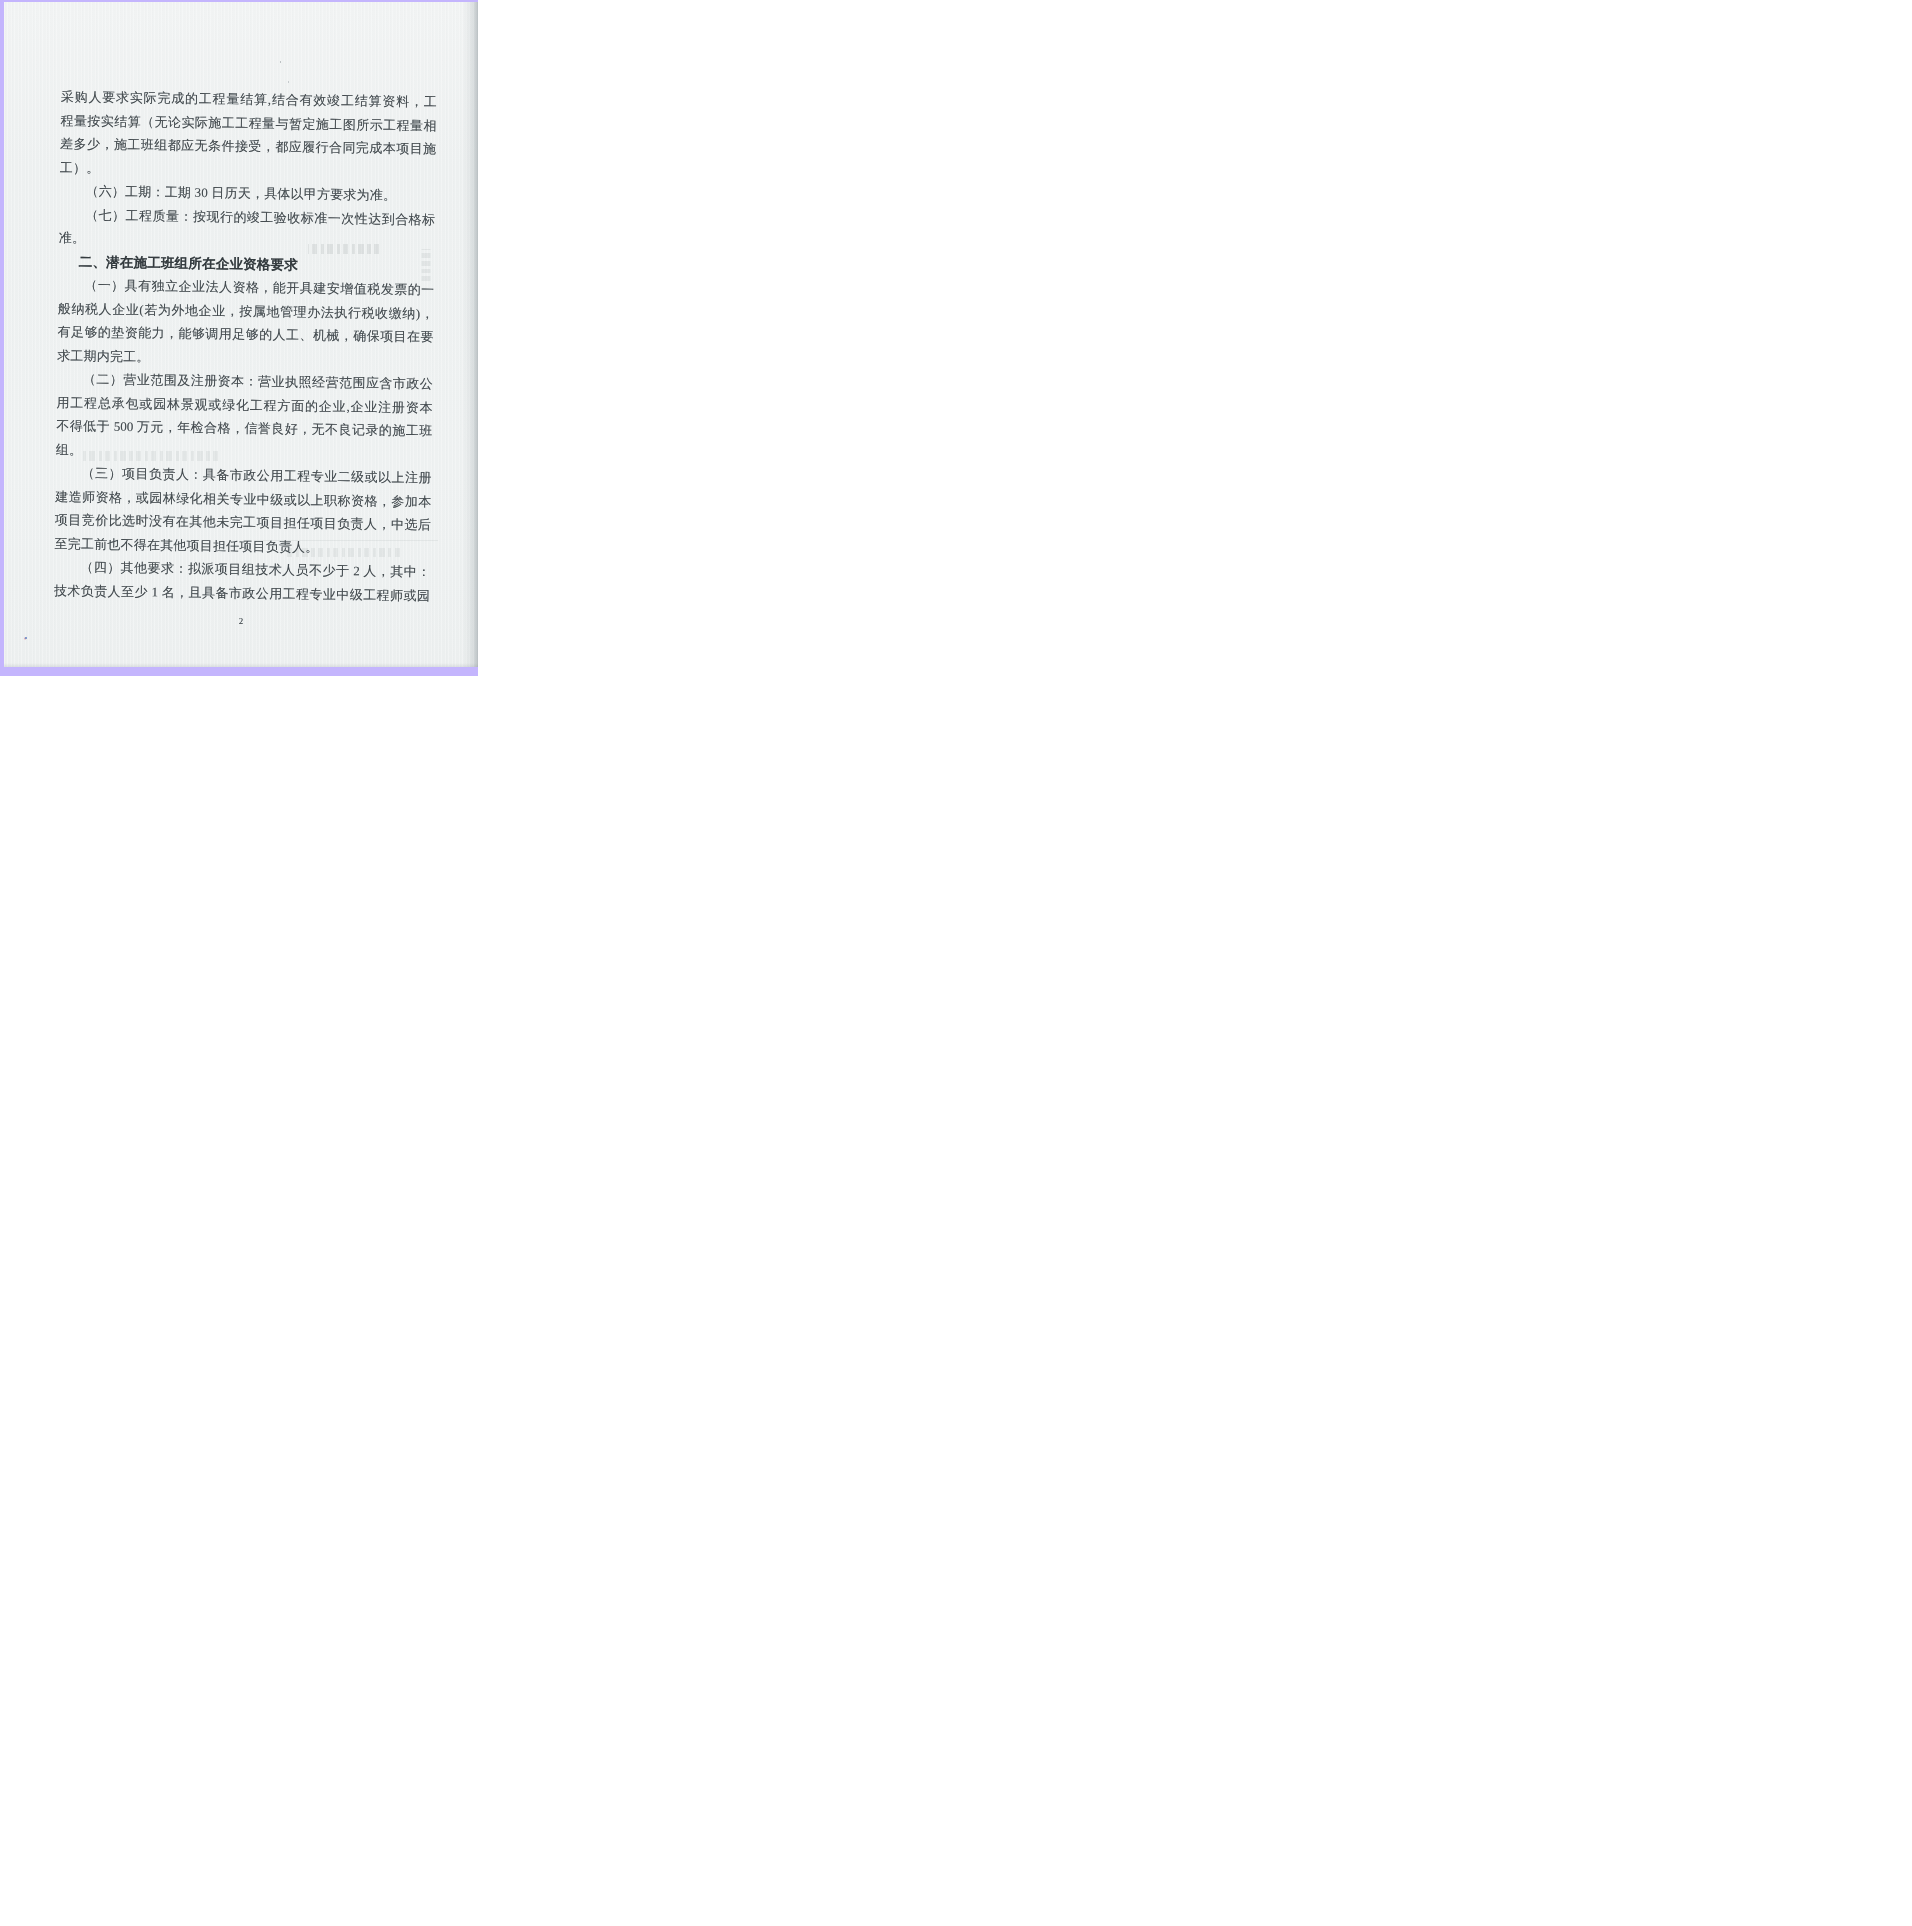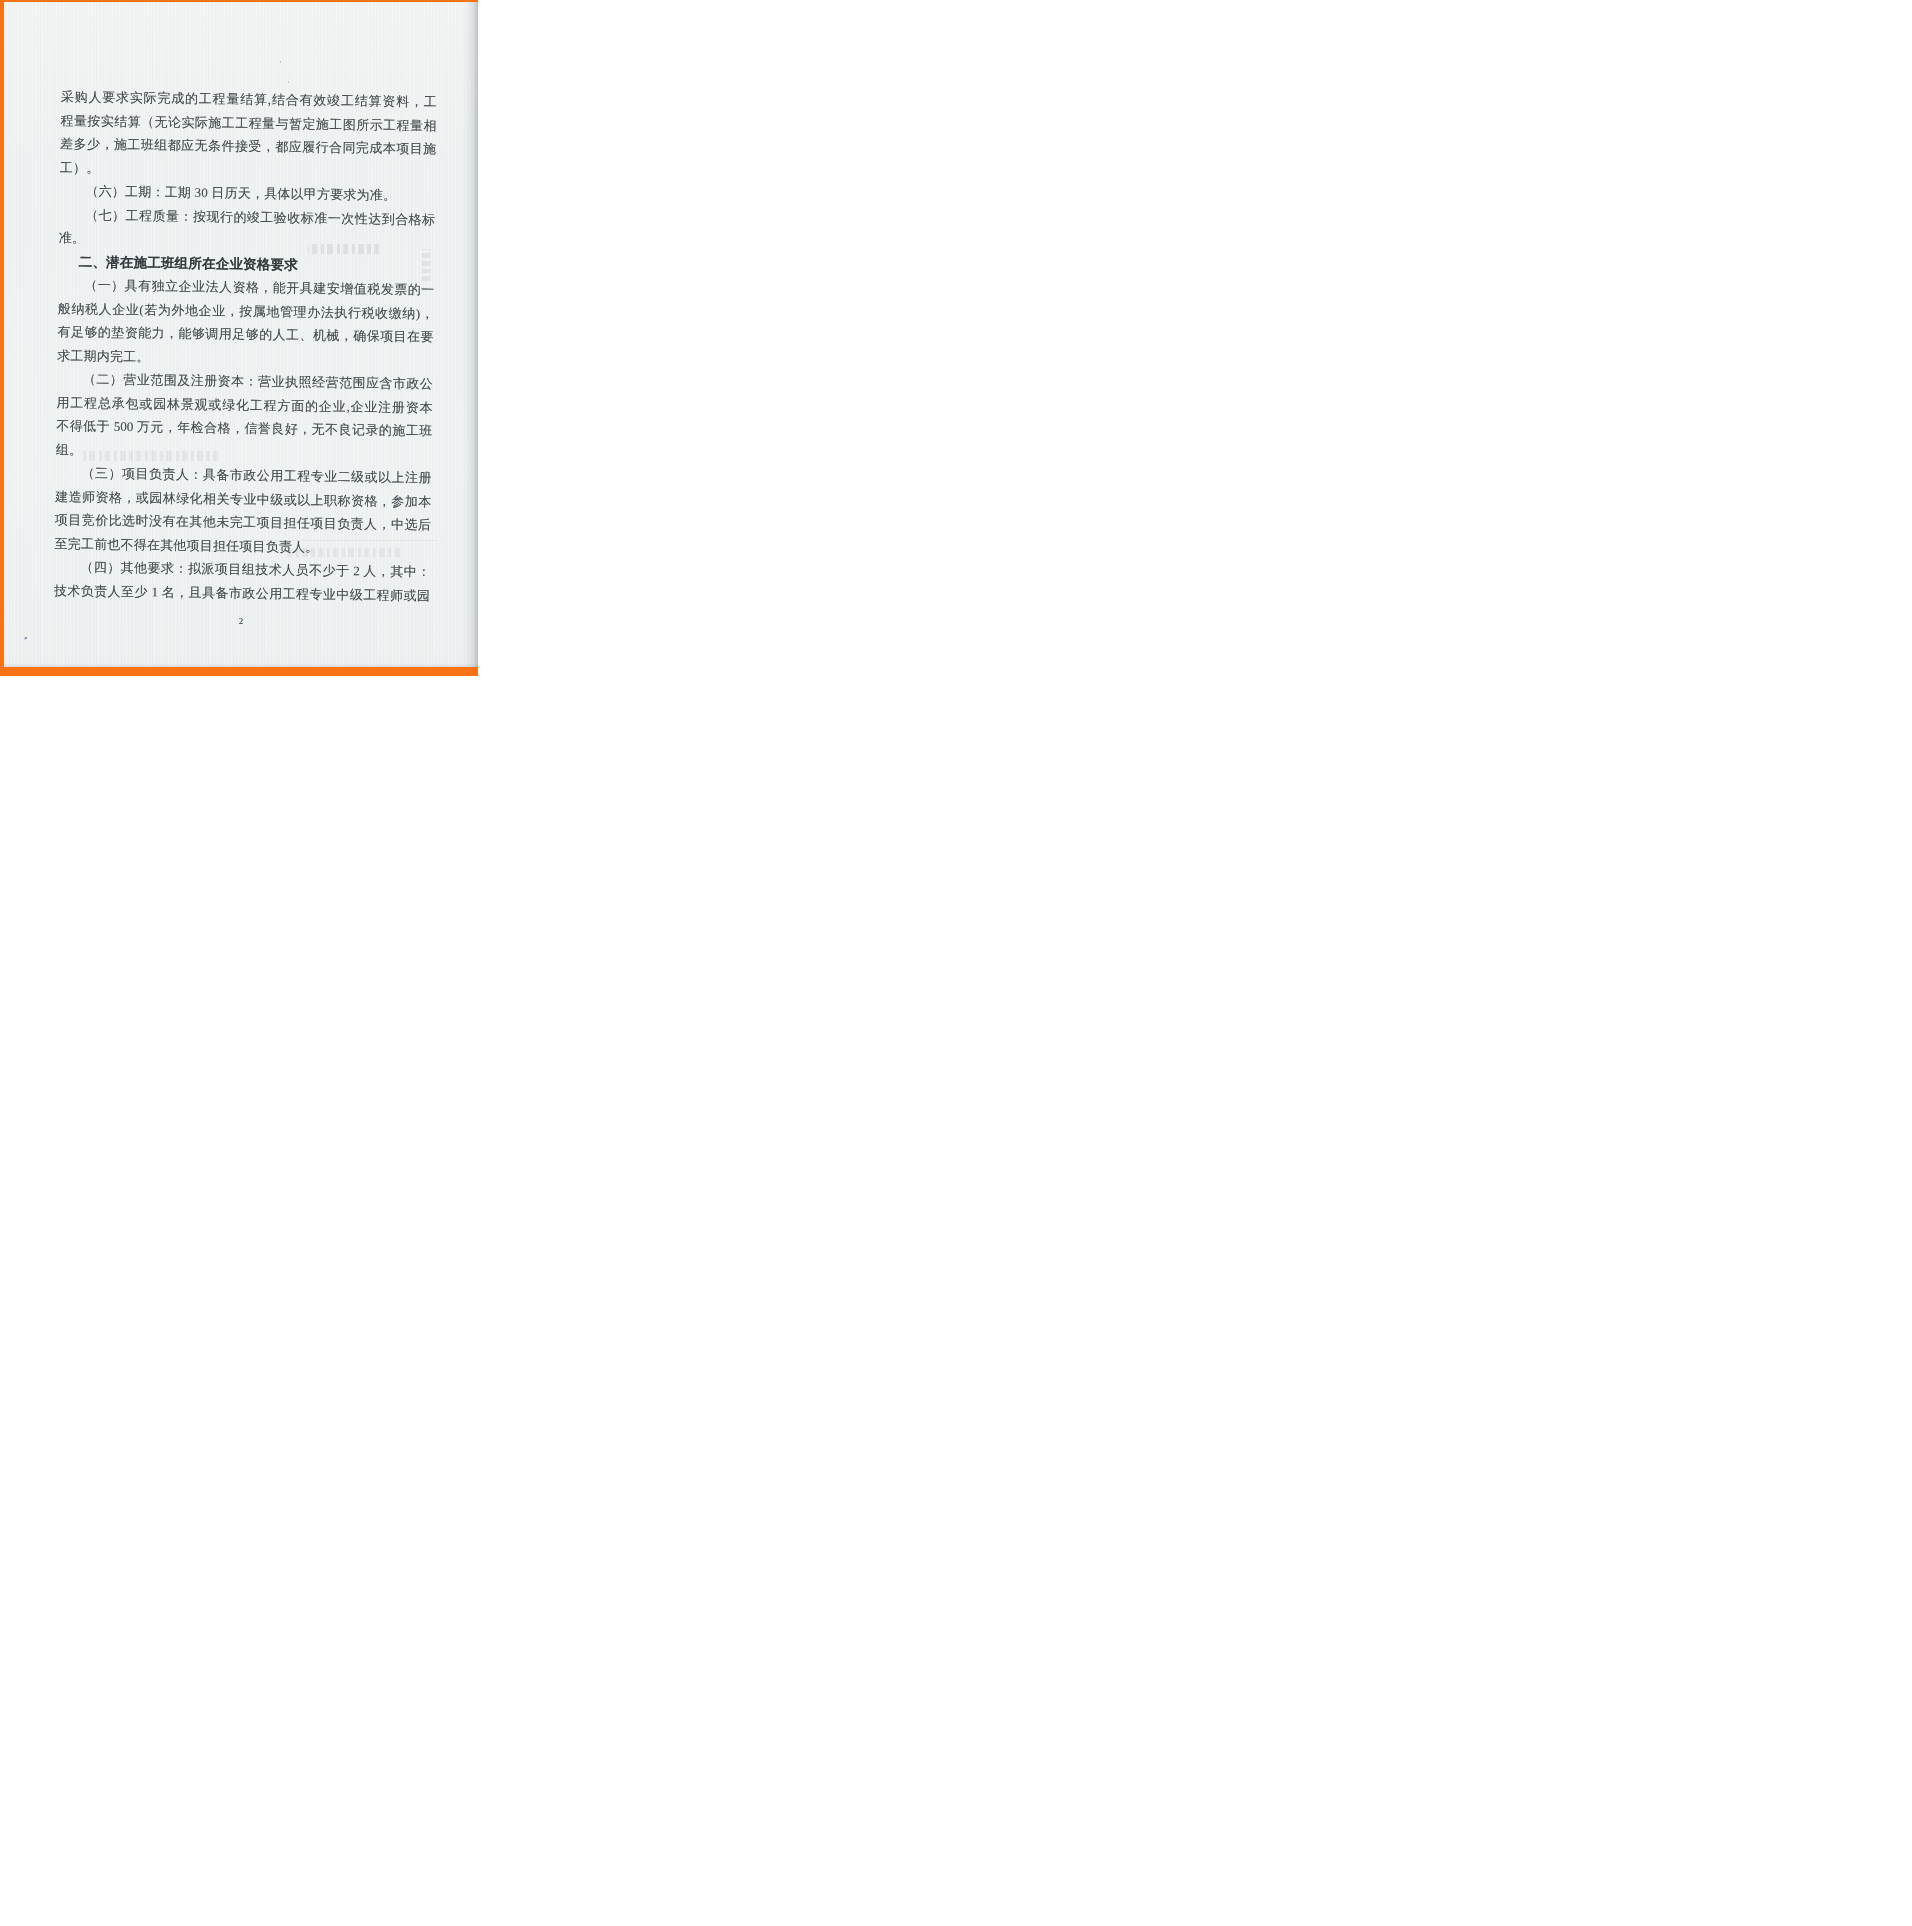--- a/index.html
+++ b/index.html
@@ -5,21 +5,21 @@
   html, body {
     margin: 0;
     padding: 0;
     background: #ffffff;
     font-family: "Liberation Serif", "DejaVu Serif", serif;
   }
   .scan {
     position: relative;
     width: 478px;
     height: 676px;
-    background: #f97316;
+    background: #c4b5fd;
     overflow: hidden;
   }
   
   .paper {
     position: absolute;
     left: 3.9px;
     top: 2.3px;
     width: 474px;
     height: 665px;
     background:

